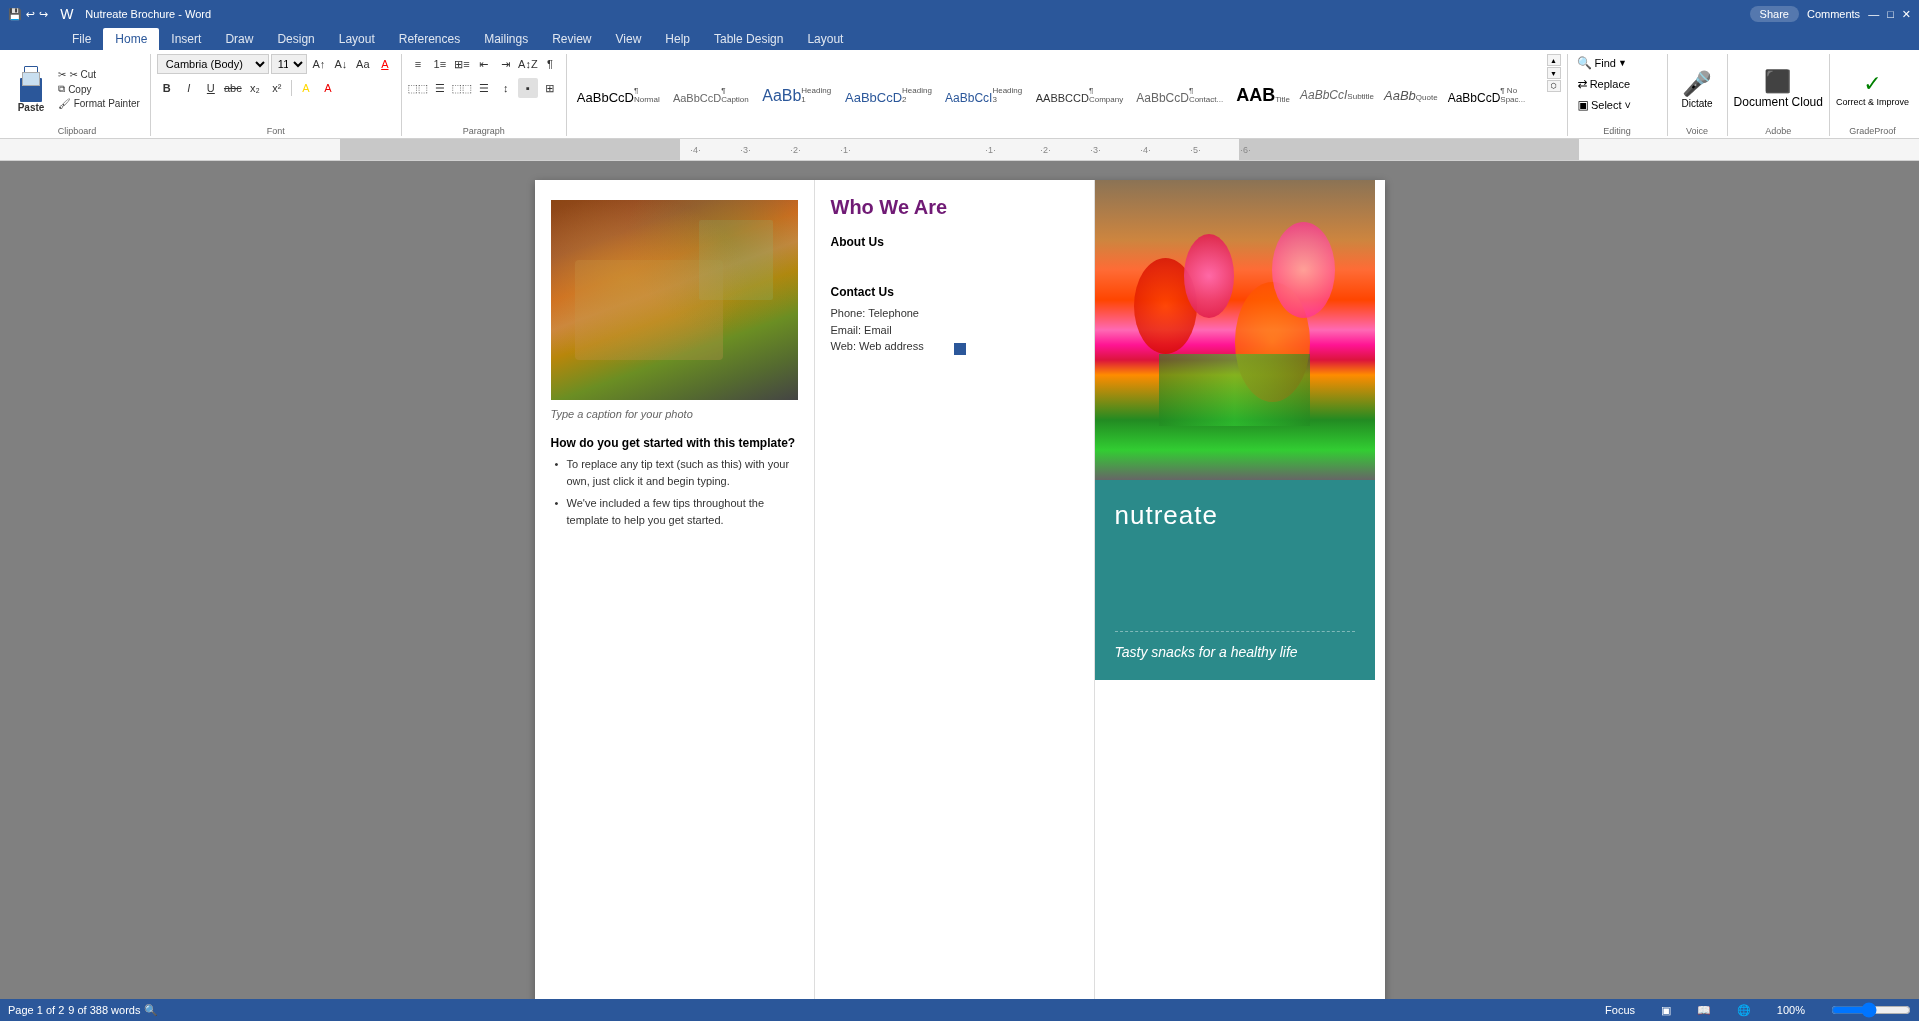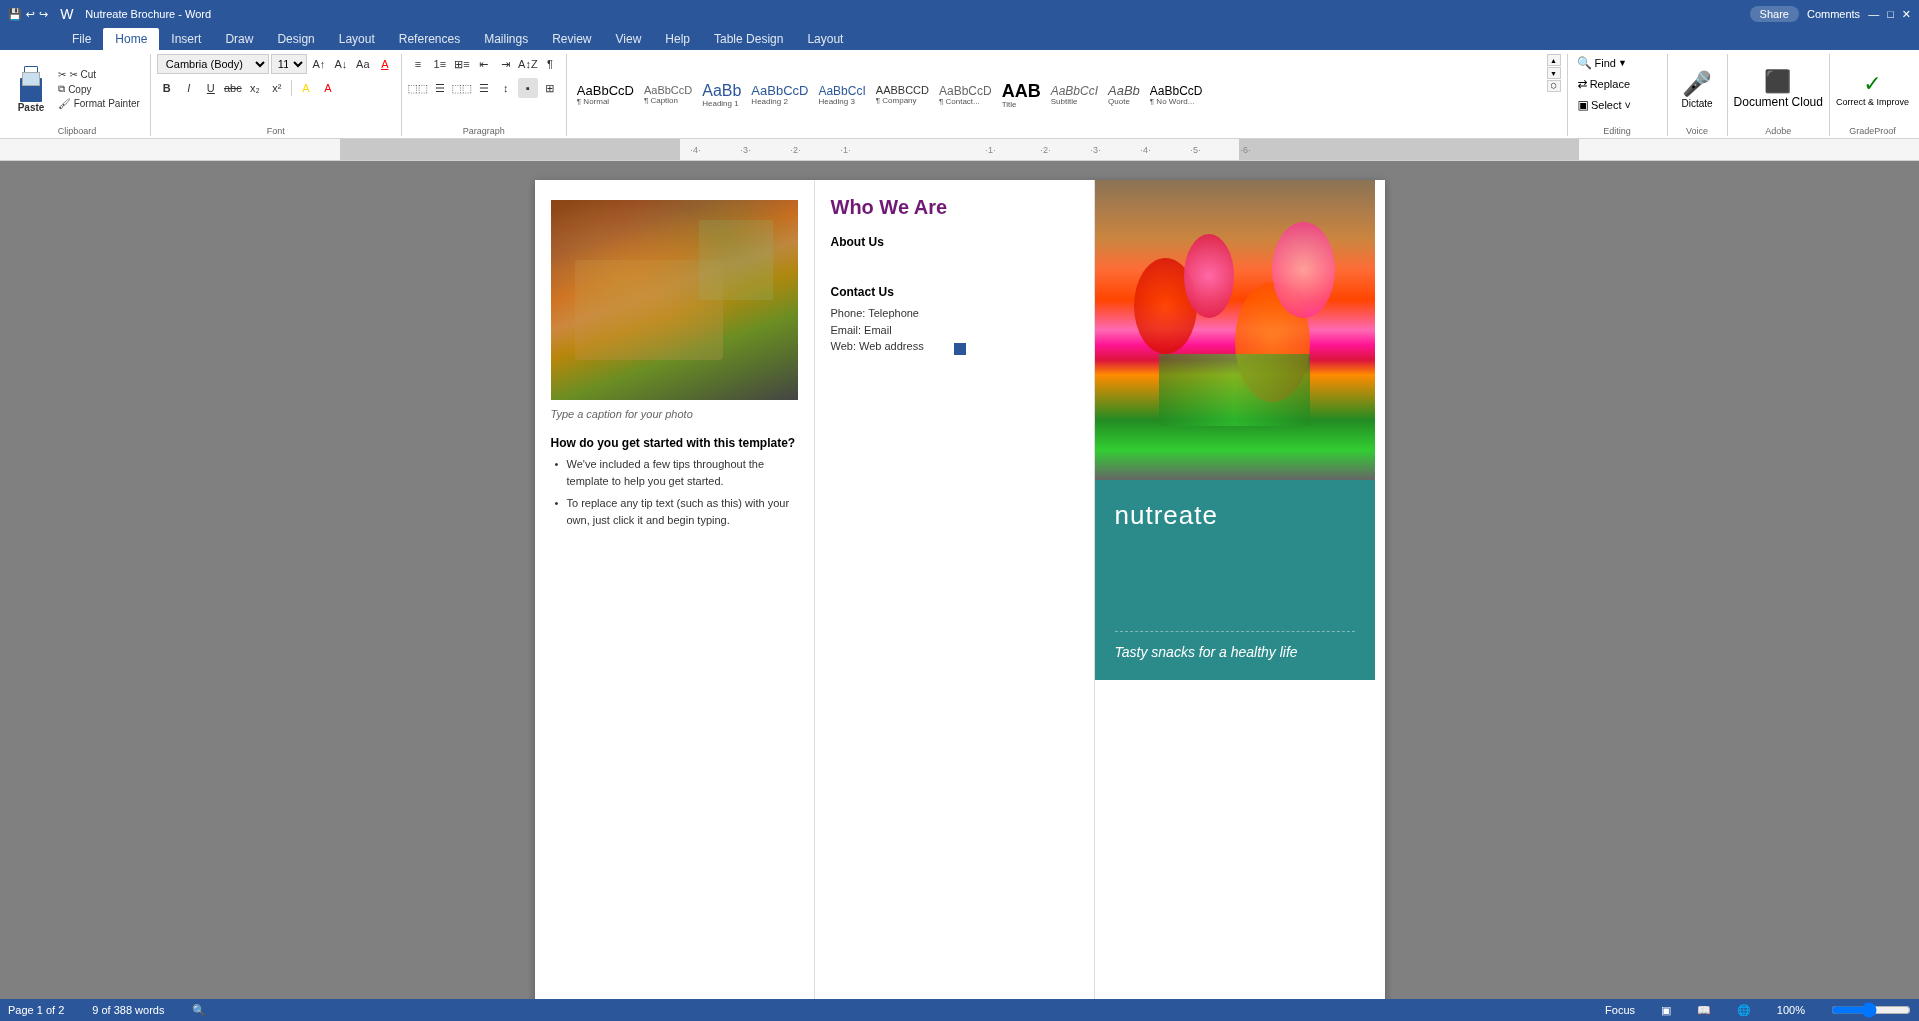--- a/index.html
+++ b/index.html
@@ -271,21 +271,21 @@
       display: flex;
       align-items: center;
       padding: 0 8px;
       font-size: 11px;
       justify-content: space-between;
       position: fixed;
       bottom: 0;
       left: 0;
       right: 0;
     }
-    .status-left { display: flex; gap: 28px; align-items: center; }
+    .status-left { display: flex; gap: 4px; align-items: center; }
     .status-right { display: flex; gap: 26px; align-items: center; }
 
     
     .ribbon-top {
       background: #2b579a;
       display: flex;
       align-items: center;
       justify-content: space-between;
       padding: 2px 8px;
       height: 28px;
@@ -303,22 +303,22 @@
       color: rgba(255,255,255,0.85);
       cursor: pointer;
       font-size: 12px;
       border-radius: 2px 2px 0 0;
     }
     .tab.active { background: white; color: #2b579a; }
 
     
     .swatch { 
       display: inline-flex; 
-      flex-direction: column; 
-      align-items: flex-start; 
+      flex-direction: row; 
+      align-items: flex-end; 
       cursor: pointer;
       padding: 2px 3px;
       border: 1px solid transparent;
       border-radius: 2px;
     }
     .swatch-text { font-size: 13px; line-height: 1; }
     .swatch-label { font-size: 8px; color: #555; }
 
     .scroll-arrows {
       display: flex;
@@ -498,21 +498,21 @@
           <div class="swatch">
             <span class="swatch-text" style="color:#666;font-size:12px;font-style:italic;">AaBbCcI</span>
             <span class="swatch-label">Subtitle</span>
           </div>
           <div class="swatch">
             <span class="swatch-text" style="color:#555;font-size:13px;font-style:italic;">AaBb</span>
             <span class="swatch-label">Quote</span>
           </div>
           <div class="swatch">
             <span class="swatch-text" style="color:#000;font-size:12px;">AaBbCcD</span>
-            <span class="swatch-label">¶ No Word...</span>
+            <span class="swatch-label">¶ No Spac...</span>
           </div>
         </div>
         <div class="scroll-arrows" style="margin-left:2px;">
           <div class="scroll-arrow">▲</div>
           <div class="scroll-arrow">▼</div>
           <div class="scroll-arrow">⬡</div>
         </div>
         <div style="position:absolute;bottom:2px;font-size:9px;color:#666;">Styles</div>
       </div>
 
@@ -597,22 +597,22 @@
 
           <div style="position:absolute;inset:0;background:linear-gradient(160deg,#8B4513 0%,#A0522D 20%,#D2691E 35%,#CD853F 45%,#B8860B 55%,#6B8E23 70%,#556B2F 85%,#444 100%);"></div>
           <div style="position:absolute;bottom:20%;left:10%;width:60%;height:50%;background:rgba(200,150,80,0.3);border-radius:4px;"></div>
           <div style="position:absolute;top:10%;right:10%;width:30%;height:40%;background:rgba(150,200,150,0.2);border-radius:2px;"></div>
         </div>
         <div class="caption">Type a caption for your photo</div>
 
         <div class="doc-heading">How do you get started with this template?</div>
 
         <ul class="bullet-list">
+          <li>To replace any tip text (such as this) with your own, just click it and begin typing.</li>
           <li>We've included a few tips throughout the template to help you get started.</li>
-          <li>To replace any tip text (such as this) with your own, just click it and begin typing.</li>
         </ul>
       </div>
 
       <div class="col2" style="position:relative;padding-bottom:70px;">
         <div class="col2-title">Who We Are</div>
 
         <div class="col2-subhead">About Us</div>
 
         <br>
 

